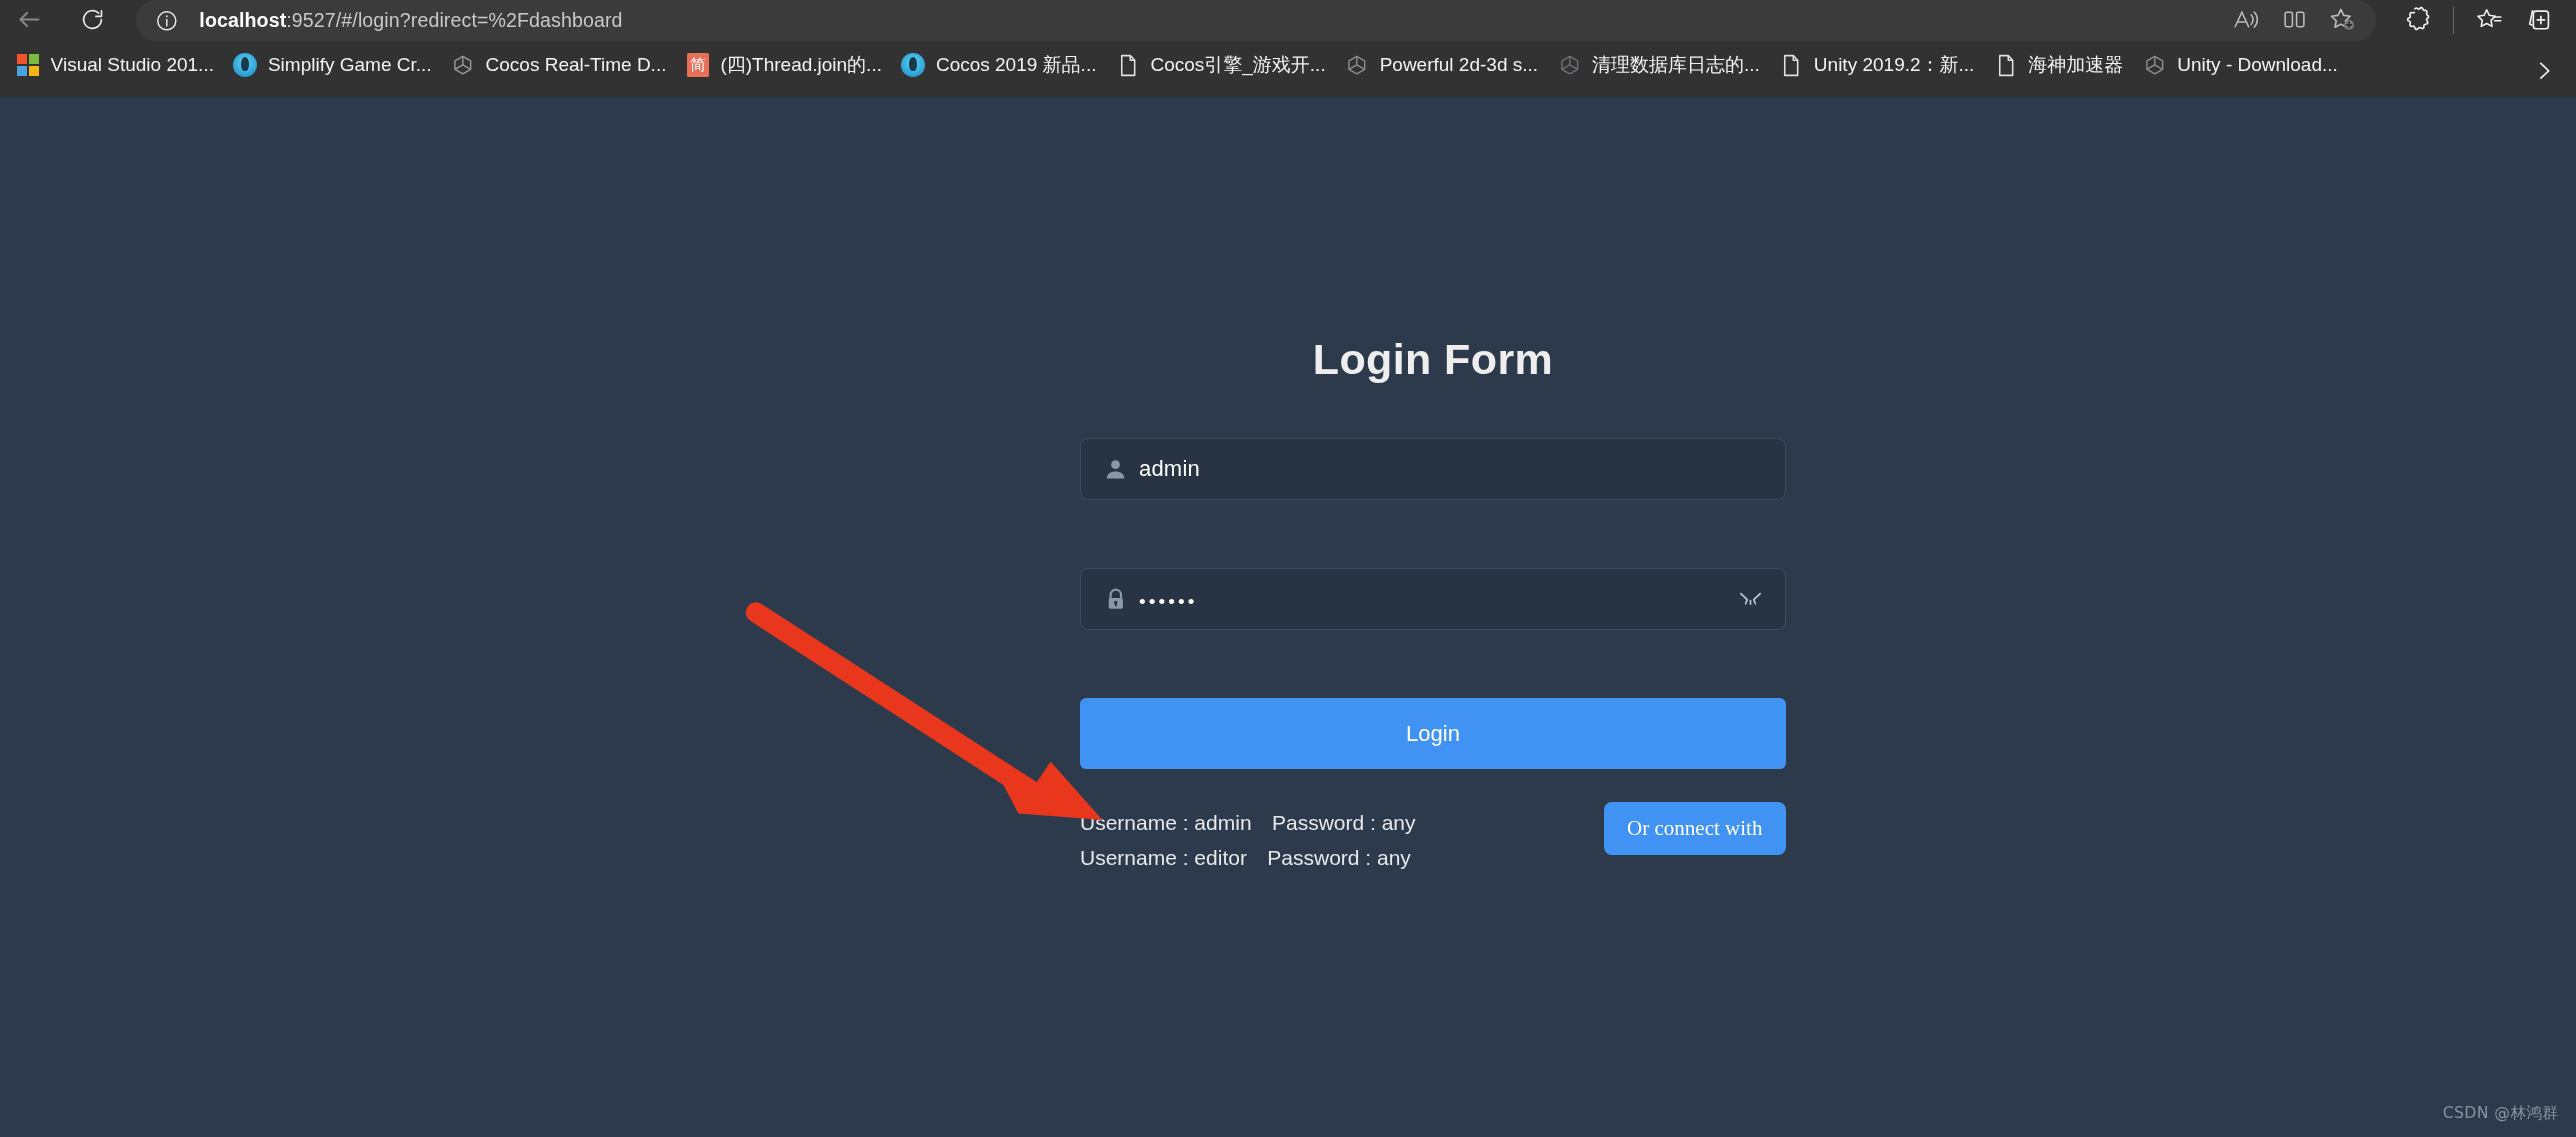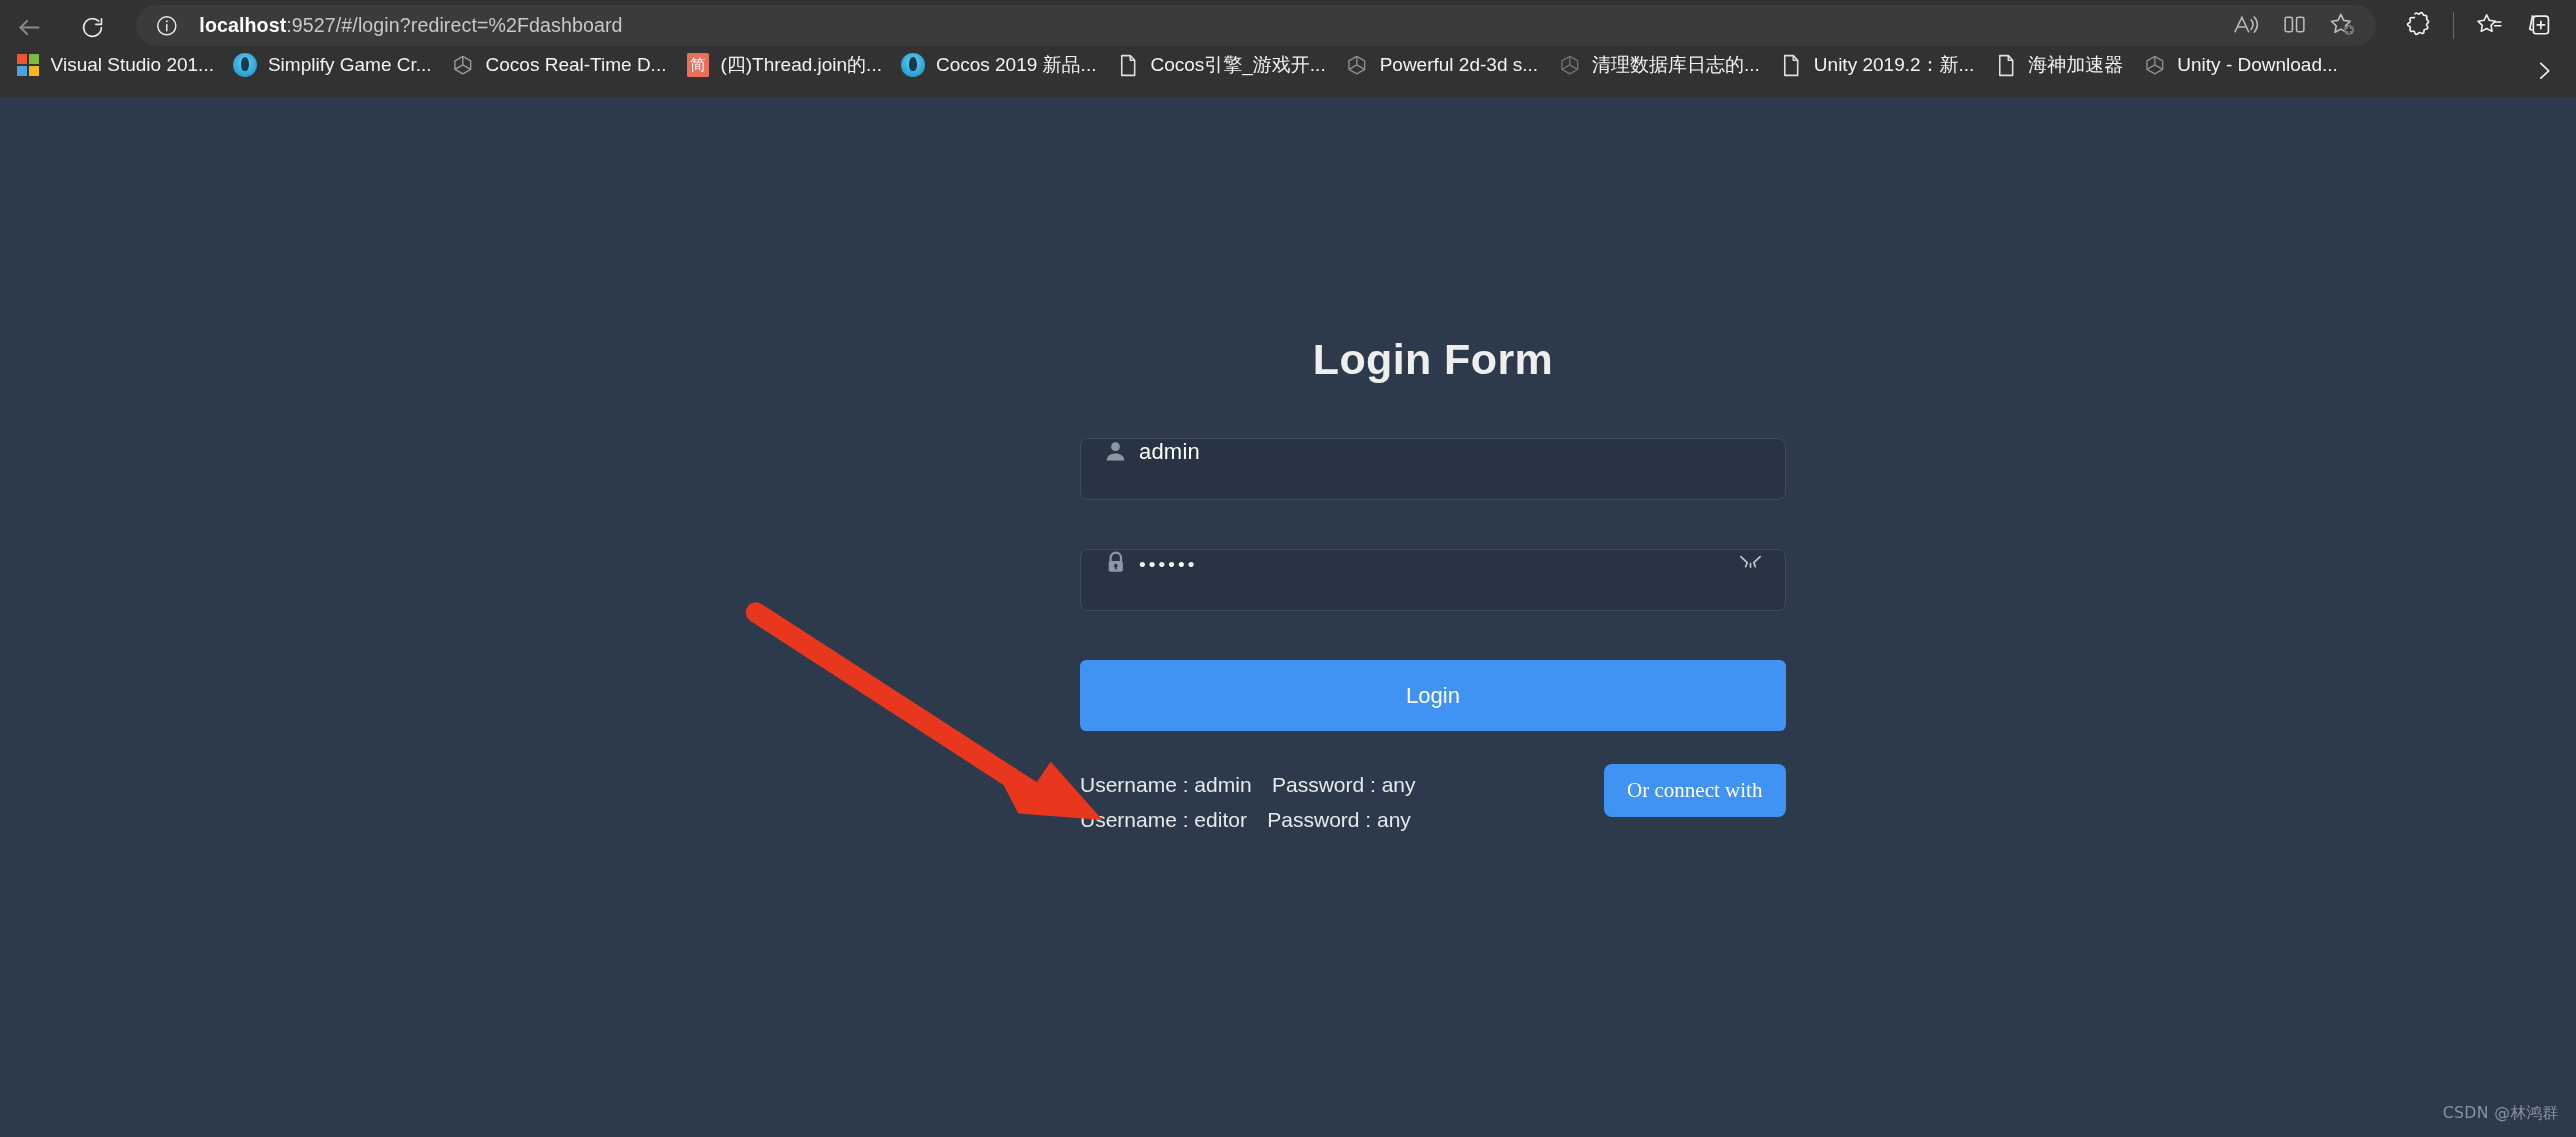--- a/index.html
+++ b/index.html
@@ -22,21 +22,21 @@
     position: absolute;
     left: 0; top: 97px;
     width: 2576px; height: 2.4px;
     background: #55585a;
   }
 
   
   .toolbar-row {
     height: 46px;
     display: flex;
-    align-items: flex-end;
+    align-items: flex-start;
     padding: 0 12.6px 0 0;
     position: relative;
   }
   .nav-btn {
     width: 47px; height: 38px;
     display: flex; align-items: center; justify-content: center;
     flex: 0 0 auto;
   }
   .nav-btn svg { display: block; }
   .nav-back { margin-left: 6.3px; }
@@ -188,22 +188,22 @@
     margin-bottom: 54px;
     letter-spacing: 0.4px;
   }
 
   .field {
     height: 62px;
     background: #283443;
     border: 0.8px solid #3f4c5e;
     border-radius: 7.9px;
     display: flex;
-    align-items: flex-start;
-    margin-bottom: 49px;
+    align-items: center;
+    margin-bottom: 68px;
     position: relative;
   }
   .field-icon {
     width: 47px;
     flex: 0 0 auto;
     display: flex; align-items: center; justify-content: center;
     margin-left: 11px;
   }
   .field-value {
     font-size: 22px;

